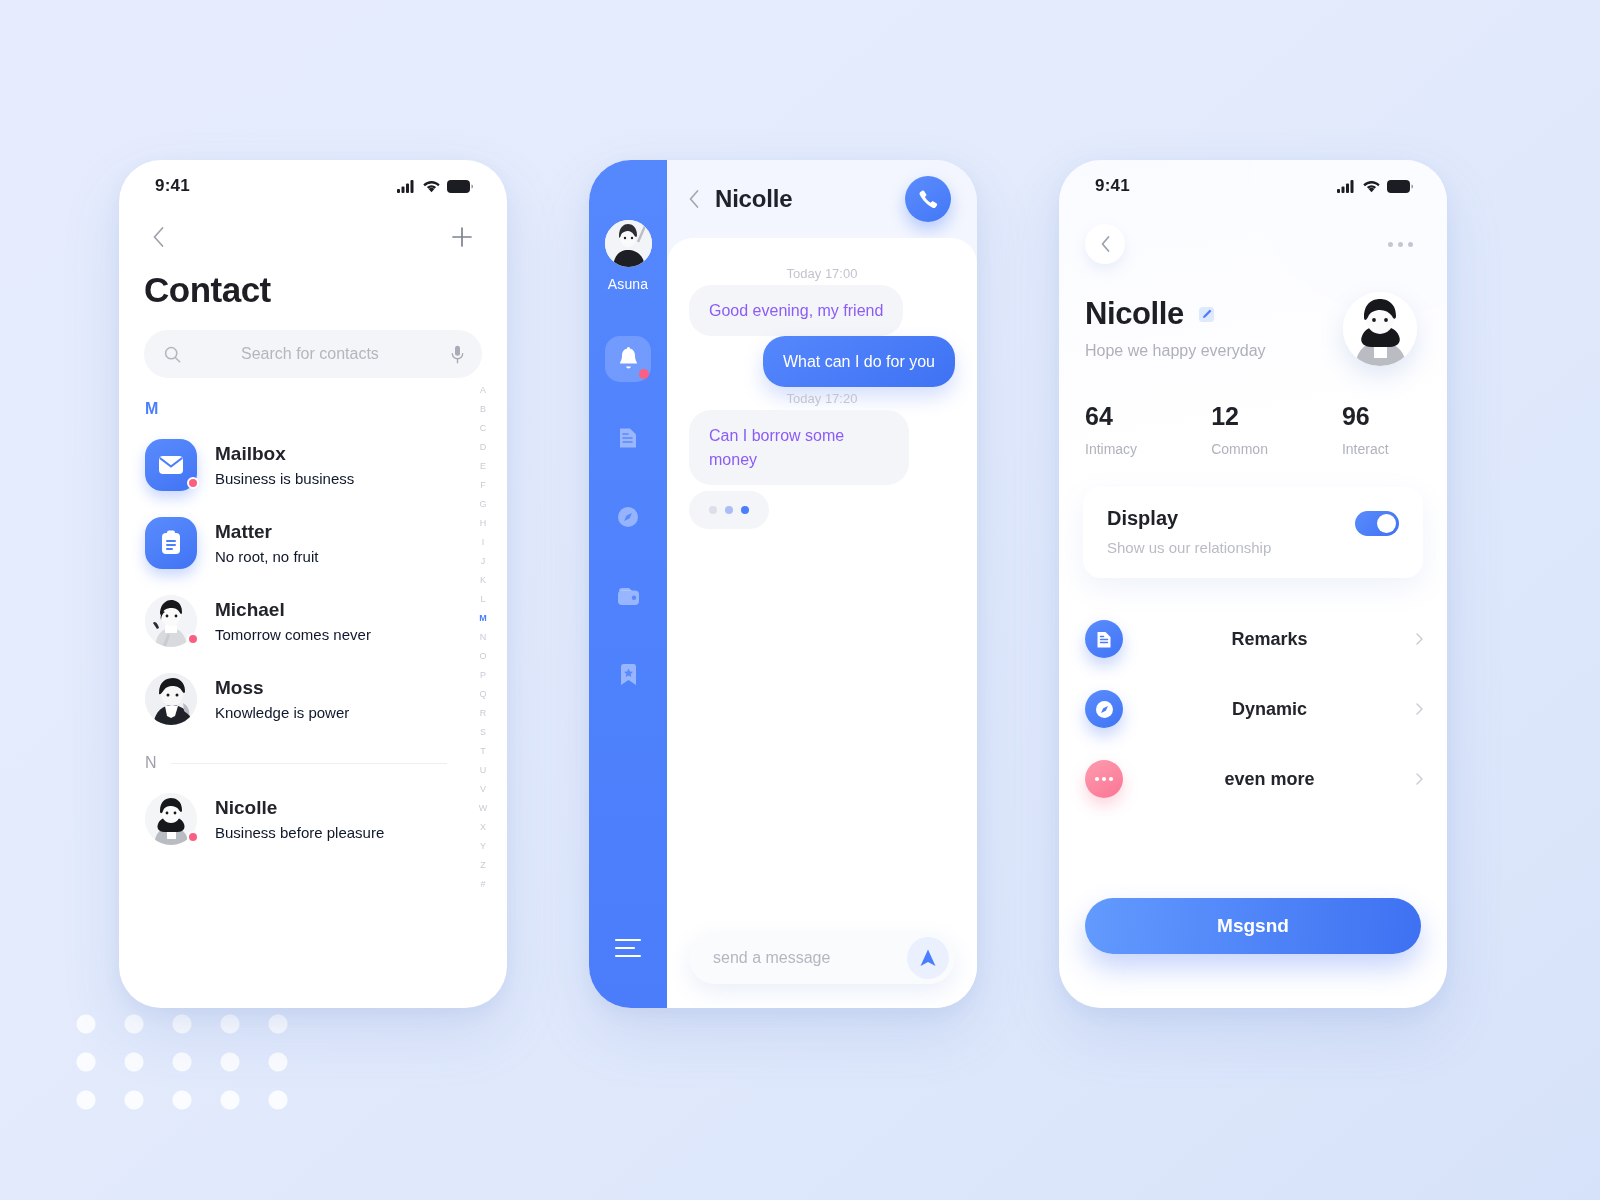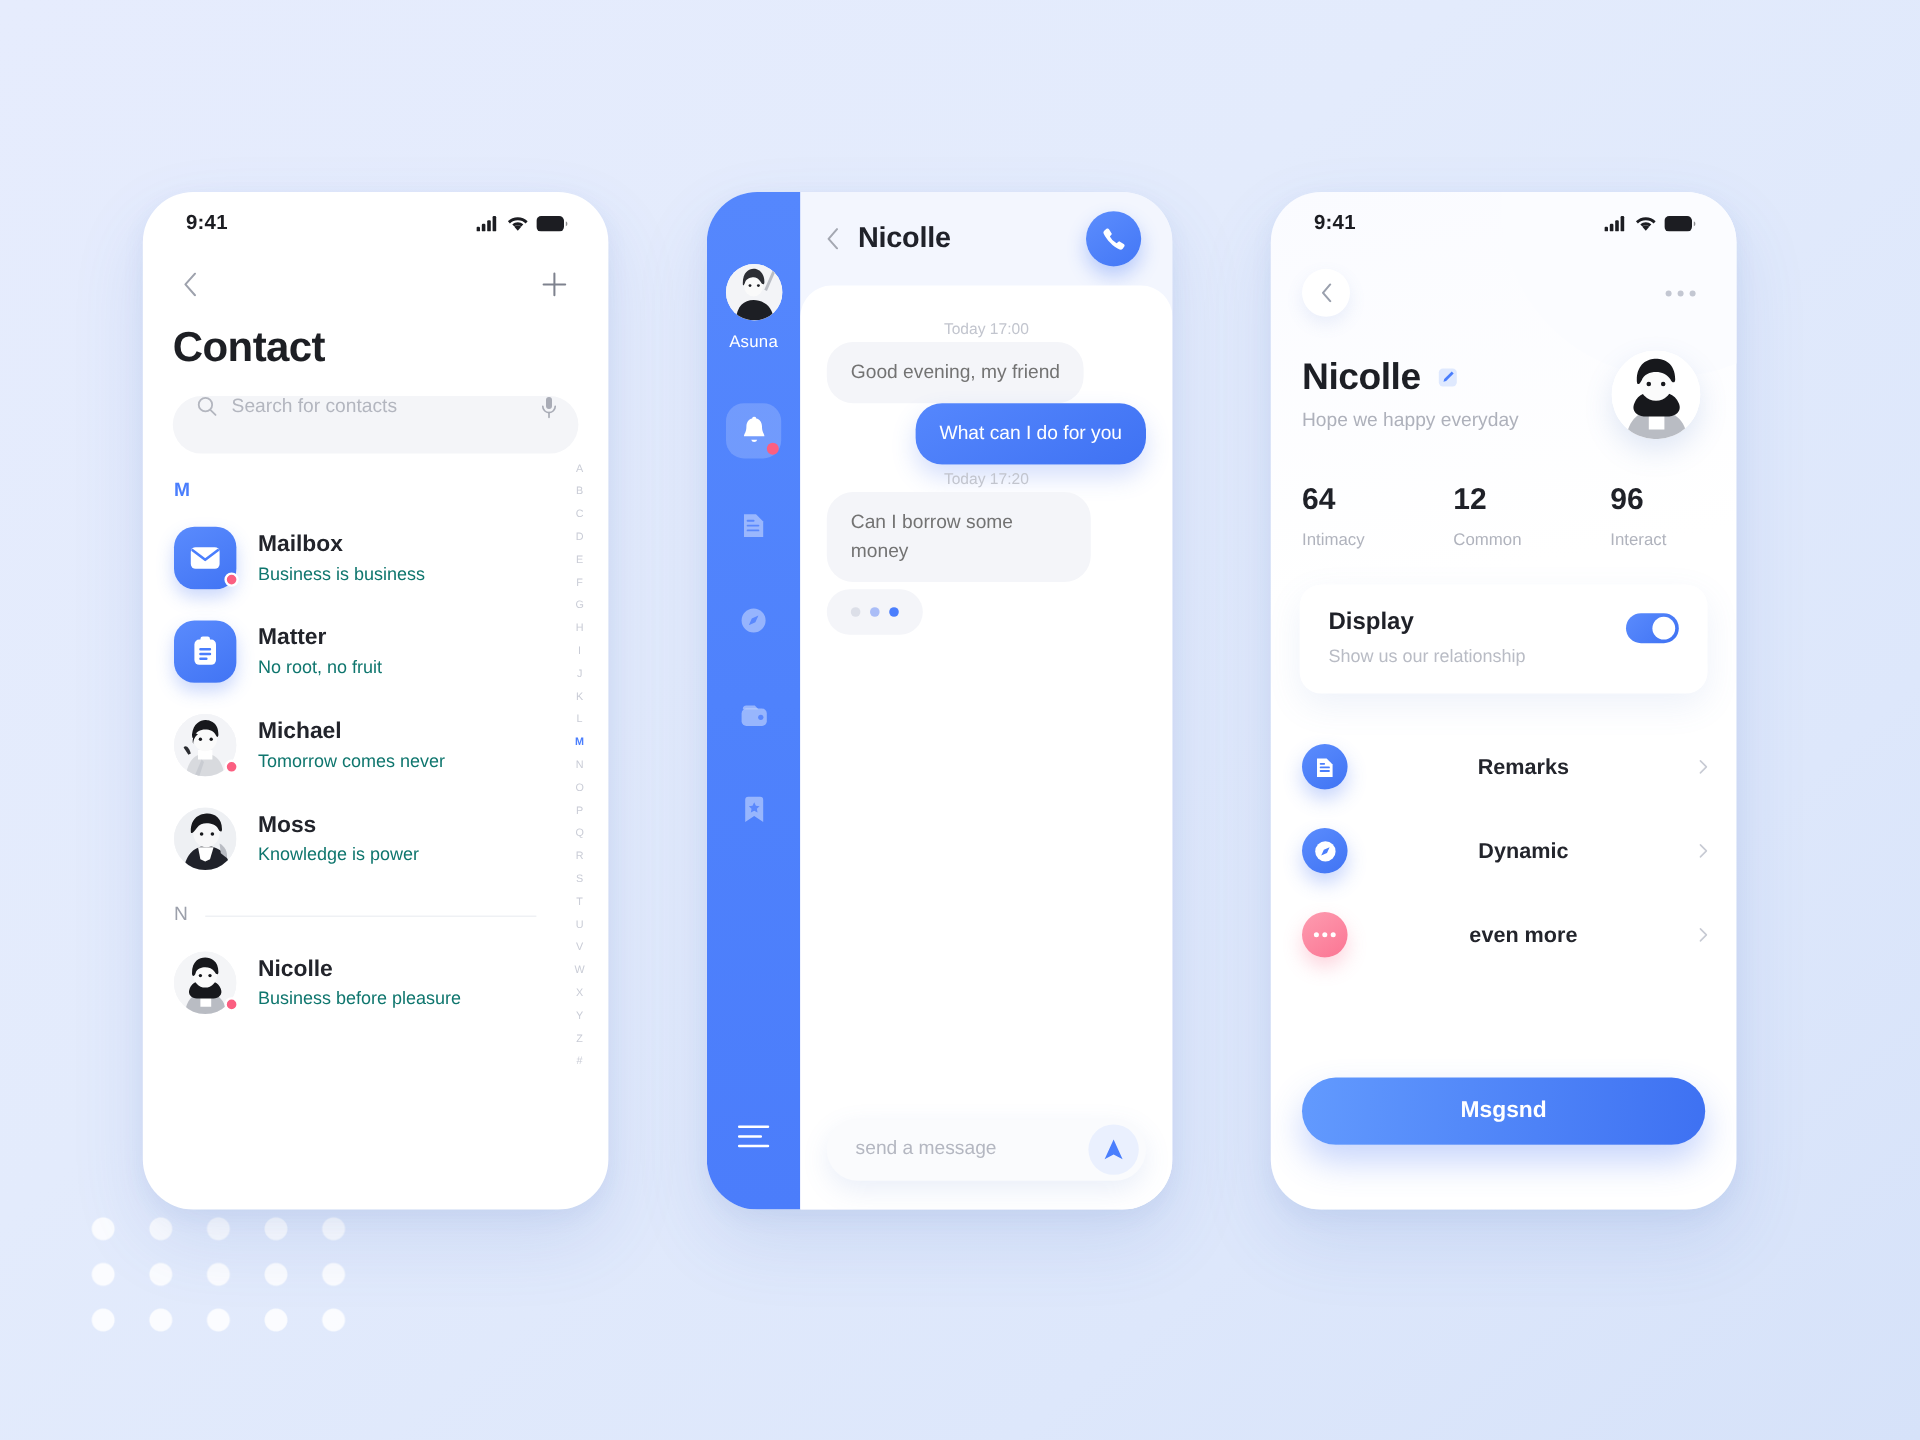--- a/index.html
+++ b/index.html
@@ -54,21 +54,21 @@
   }
   .chev-back { width: 11px; height: 20px; }
   .plus-btn { width: 22px; height: 22px; }
   .c-title {
     font-size: 35px; font-weight: 700; color: #1d1f24;
     padding: 8px 0 0 25px; letter-spacing: -.5px;
   }
   .searchbar {
     margin: 20px 25px 0 25px;
     height: 48px; border-radius: 24px; background: #f4f5f8;
-    display: flex; align-items: flex-start; padding: 0 18px 0 20px;
+    display: flex; align-items: center; padding: 0 18px 0 20px; gap: 48px;
   }
   .searchbar .ph {
     flex: 1; font-size: 16px; color: #b3b6bf; margin-left: 12px;
     white-space: nowrap; overflow: hidden;
   }
   .sec-head {
     font-size: 16px; font-weight: 600; color: #4a7efd;
     padding: 22px 0 0 26px;
   }
   .sec-head.grey {
@@ -92,21 +92,21 @@
     width: 52px; height: 52px; border-radius: 50%;
     overflow: hidden; background: #f2f3f6;
   }
   .dot-badge {
     position: absolute; right: -2px; bottom: 2px;
     width: 12px; height: 12px; border-radius: 50%;
     background: #fb5f81; border: 2px solid #fff;
   }
   .cmeta { display: flex; flex-direction: column; gap: 5px; }
   .cname { font-size: 19px; font-weight: 700; color: #22242b; }
-  .csub { font-size: 15px; color: #0f766e; text-align: center; }
+  .csub { font-size: 15px; color: #0f172a; text-align: center; }
   .alpha-index {
     position: absolute; right: 17px; top: 222px;
     display: flex; flex-direction: column; align-items: center; gap: 2px;
   }
   .alpha-index span {
     font-size: 9px; color: #c9ccd6; line-height: 17px; width: 14px; text-align: center;
   }
   .alpha-index span.on { color: #4a7efd; font-weight: 700; }
 
   
@@ -142,21 +142,21 @@
     box-shadow: 0 8px 16px rgba(65,115,245,.33);
   }
   .chat-body {
     flex: 1; background: #fff;
     border-radius: 26px 26px 0 0;
     padding: 24px 22px 0 22px; position: relative;
     display: flex; flex-direction: column; gap: 0;
   }
   .chat-time { text-align: center; font-size: 13px; color: #c2c5ce; margin: 4px 0 4px; }
   .bubble { max-width: 220px; font-size: 16px; line-height: 1.45; border-radius: 22px; padding: 14px 20px; }
-  .bubble.them { background: #f4f5f9; color: #737373; align-self: flex-start; }
+  .bubble.them { background: #f4f5f9; color: #8b5cf6; align-self: flex-start; }
   .bubble.me {
     background: linear-gradient(150deg,#5587fd,#3f72f3); color: #fff;
     align-self: flex-end; box-shadow: 0 10px 20px rgba(65,110,240,.22);
   }
   .typing {
     align-self: flex-start; background: #f4f5f9; border-radius: 20px;
     padding: 15px 20px; display: flex; align-items: center; gap: 8px; margin-top: 6px;
   }
   .typing i { width: 8px; height: 8px; border-radius: 50%; display: block; }
   .typing i:nth-child(1){ background:#dcdfe8; }

